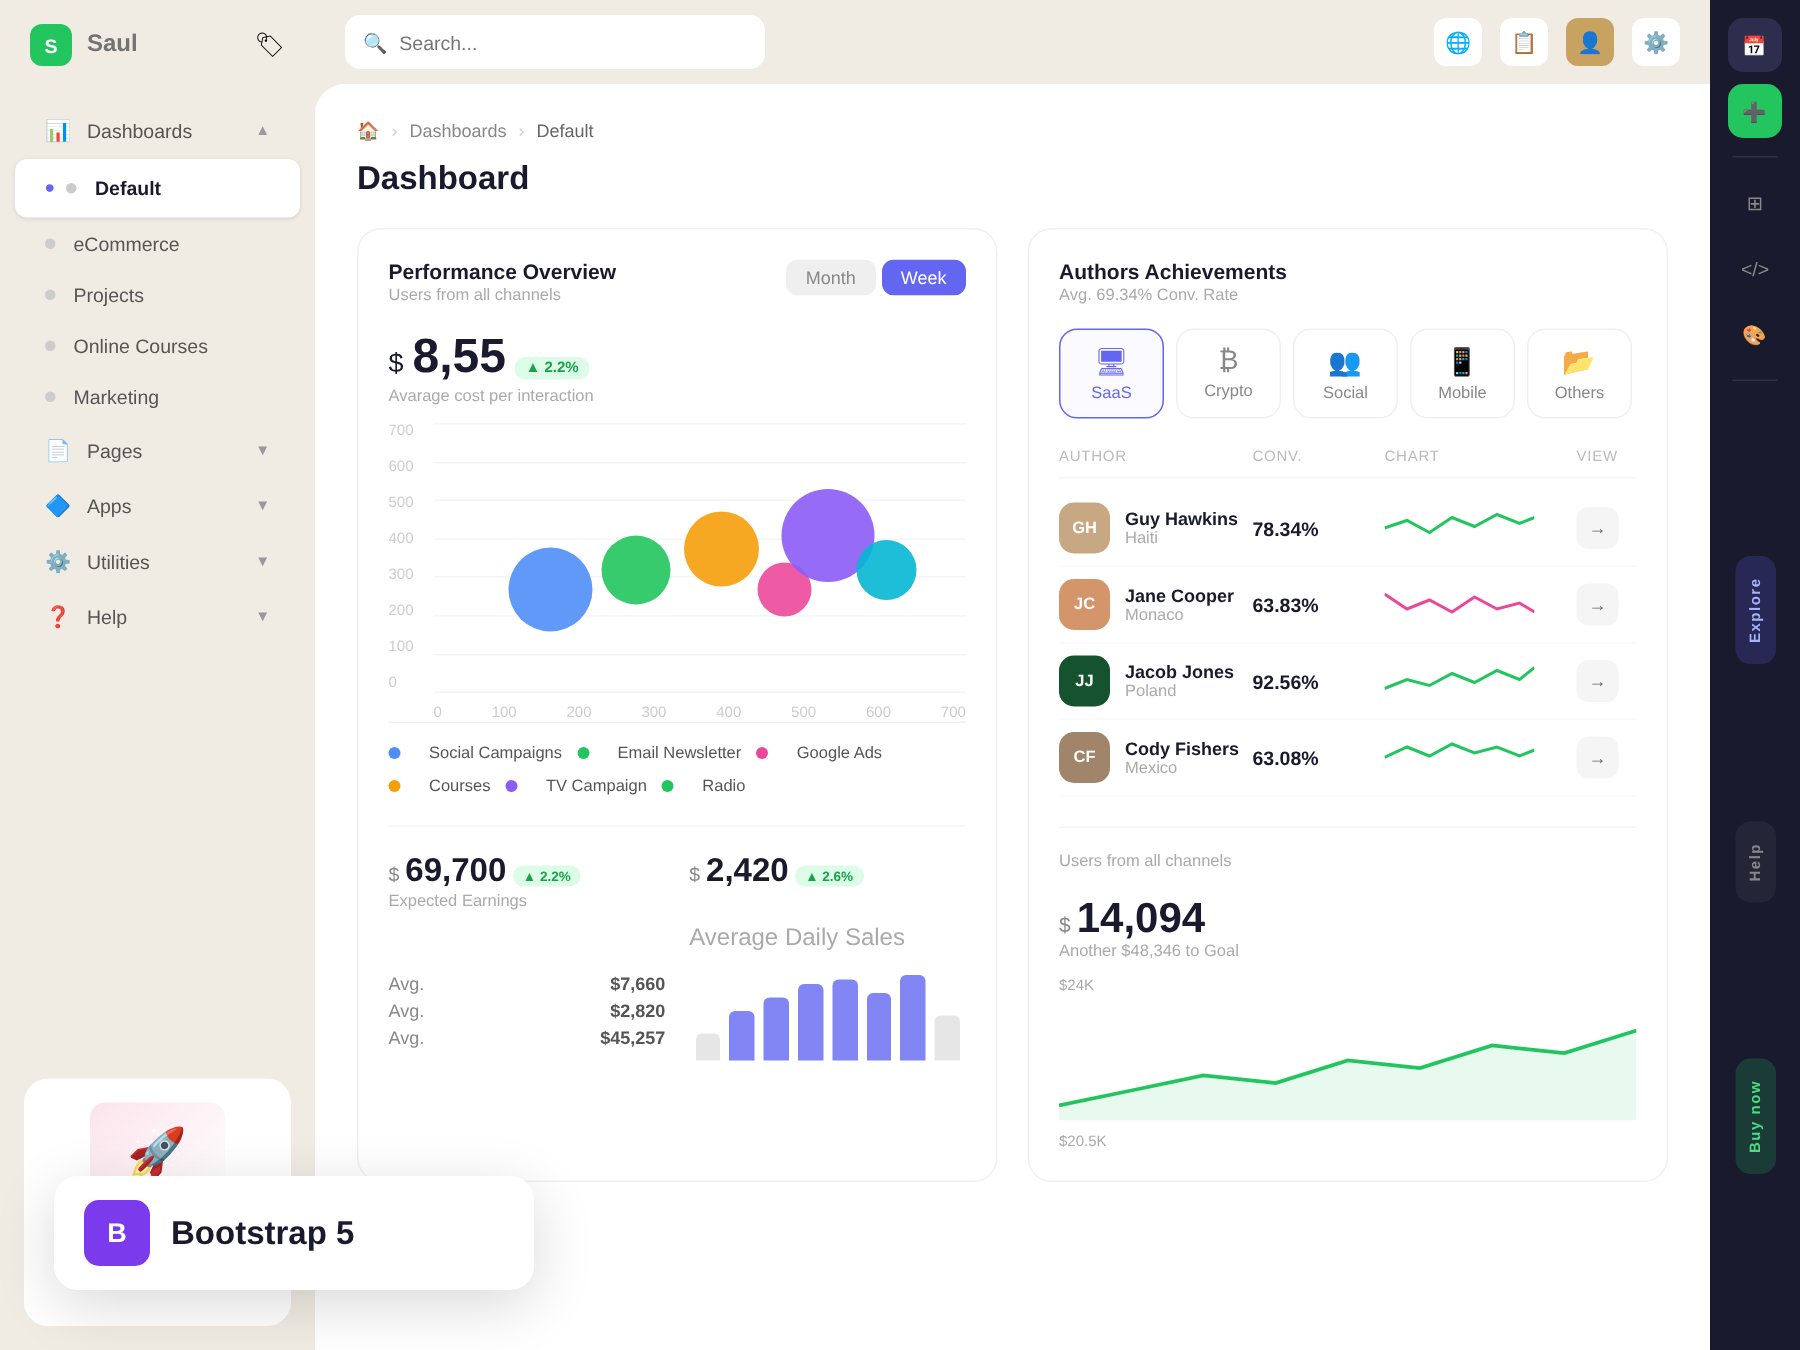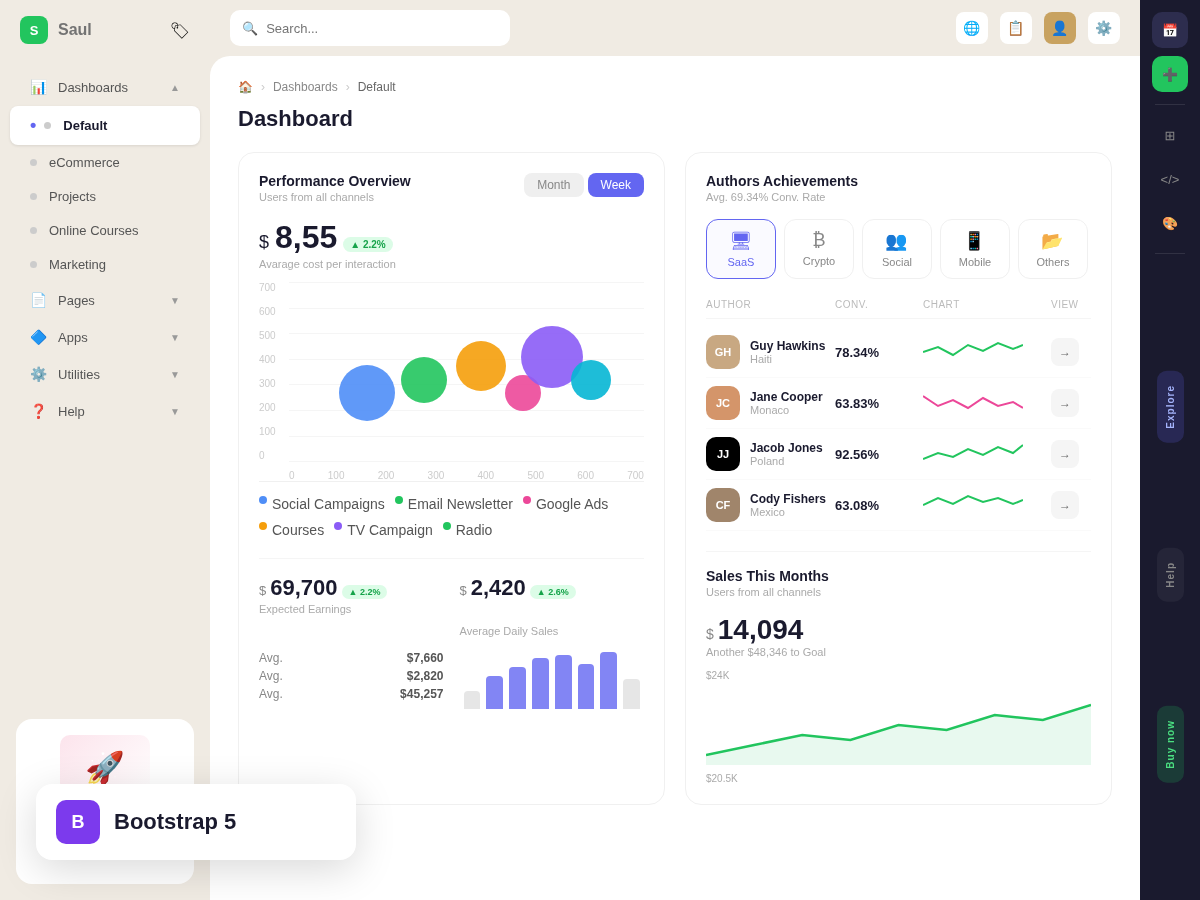--- a/index.html
+++ b/index.html
@@ -67,21 +67,21 @@
     .bubble-chart { position: relative; height: 200px; border-bottom: 1px solid #f0f0f0; }
     .y-axis { position: absolute; left: 0; top: 0; bottom: 20px; display: flex; flex-direction: column; justify-content: space-between; }
     .y-label { font-size: 10px; color: #ccc; }
     .chart-area { position: absolute; left: 30px; right: 0; top: 0; bottom: 20px; }
     .grid-lines { position: absolute; inset: 0; }
     .grid-line { position: absolute; left: 0; right: 0; border-top: 1px solid #f5f5f5; }
     .bubble { position: absolute; border-radius: 50%; transform: translate(-50%, -50%); opacity: 0.9; }
     .x-axis { position: absolute; bottom: 0; left: 30px; right: 0; display: flex; justify-content: space-between; }
     .x-label { font-size: 10px; color: #ccc; }
     .legend { display: flex; flex-wrap: wrap; gap: 10px; margin-top: 14px; }
-    .legend-item { display: flex; align-items: flex-start; gap: 5px; font-size: 14px; color: #555; }
+    .legend-item { display: flex; align-items: center; gap: 19px; font-size: 11px; color: #555; }
     .legend-dot { width: 8px; height: 8px; border-radius: 50%; }
 
     
     .authors-tabs { display: flex; gap: 8px; margin-bottom: 16px; flex-wrap: wrap; }
     .author-tab { display: flex; flex-direction: column; align-items: center; gap: 4px; padding: 10px 16px; border-radius: 12px; cursor: pointer; font-size: 11px; color: #888; border: 1px solid #f0f0f0; min-width: 70px; }
     .author-tab.active { border-color: #6366f1; color: #6366f1; background: #fafaff; }
     .author-tab-icon { font-size: 18px; }
     .authors-header { display: grid; grid-template-columns: 1fr 80px 120px 40px; gap: 8px; padding: 4px 0 8px; border-bottom: 1px solid #f5f5f5; margin-bottom: 8px; }
     .authors-header span { font-size: 10px; color: #bbb; text-transform: uppercase; letter-spacing: 0.5px; }
     .author-row { display: grid; grid-template-columns: 1fr 80px 120px 40px; gap: 8px; align-items: center; padding: 8px 0; border-bottom: 1px solid #fafafa; }
@@ -307,21 +307,21 @@
                   <span class="badge-up" style="font-size:9px;">▲ 2.2%</span>
                 </div>
                 <div style="font-size:11px;color:#aaa;">Expected Earnings</div>
               </div>
               <div>
                 <div style="display:flex;align-items:baseline;gap:4px;margin-bottom:2px;">
                   <span style="font-size:13px;color:#888;">$</span>
                   <span style="font-size:22px;font-weight:700;color:#1a1a2e;">2,420</span>
                   <span class="badge-up" style="font-size:9px;">▲ 2.6%</span>
                 </div>
-                <div style="font-size:11px;color:#aaa;margin-top:24px;">Average Daily Sales</div>
+                <div style="font-size:16px;color:#aaa;margin-top:24px;">Average Daily Sales</div>
               </div>
             </div>
 
             <div style="display:grid;grid-template-columns:1fr 1fr;gap:16px;margin-top:12px;">
               <div>
                 <div style="display:flex;justify-content:space-between;font-size:12px;padding:2px 0;color:#888;">
                   <span>Avg.</span>
                     <span style="font-weight:600;color:#555;">$7,660</span>
                 </div>
                 <div style="display:flex;justify-content:space-between;font-size:12px;padding:2px 0;color:#888;">
@@ -406,21 +406,21 @@
             </div>
             <span class="author-conv">63.83%</span>
             <svg class="sparkline" width="100" height="30">
               <polyline points="0,8 15,18 30,12 45,20 60,10 75,18 90,14 100,20" fill="none" stroke="#ec4899" stroke-width="2"></polyline>
             </svg>
             <div class="view-btn">→</div>
           </div>
 
           <div class="author-row">
             <div class="author-info">
-              <div class="author-avatar" style="background:#000000;border-radius:10px;width:34px;height:34px;display:flex;align-items:center;justify-content:center;font-size:11px;font-weight:700;color:white;">JJ</div>
+              <div class="author-avatar" style="background:#14532d;border-radius:10px;width:34px;height:34px;display:flex;align-items:center;justify-content:center;font-size:11px;font-weight:700;color:white;">JJ</div>
               <div>
                 <div class="author-name">Jacob Jones</div>
                 <div class="author-location">Poland</div>
               </div>
             </div>
             <span class="author-conv">92.56%</span>
             <svg class="sparkline" width="100" height="30">
               <polyline points="0,20 15,14 30,18 45,10 60,16 75,8 90,14 100,6" fill="none" stroke="#22c55e" stroke-width="2"></polyline>
             </svg>
             <div class="view-btn">→</div>
@@ -435,21 +435,20 @@
               </div>
             </div>
             <span class="author-conv">63.08%</span>
             <svg class="sparkline" width="100" height="30">
               <polyline points="0,15 15,8 30,14 45,6 60,12 75,8 90,14 100,10" fill="none" stroke="#22c55e" stroke-width="2"></polyline>
             </svg>
             <div class="view-btn">→</div>
           </div>
 
           <div style="margin-top:20px;padding-top:16px;border-top:1px solid #f5f5f5;">
-            <div class="card-title">Sales This Months</div>
             <div class="card-subtitle">Users from all channels</div>
             <div style="display:flex;align-items:baseline;gap:4px;">
               <span style="font-size:14px;color:#888;">$</span>
               <span style="font-size:28px;font-weight:700;color:#1a1a2e;">14,094</span>
             </div>
             <div style="font-size:11px;color:#aaa;margin-bottom:12px;">Another $48,346 to Goal</div>
             <div style="display:flex;align-items:flex-end;justify-content:space-between;margin-bottom:4px;">
               <span style="font-size:10px;color:#aaa;">$24K</span>
             </div>
             <svg width="100%" height="80" viewBox="0 0 400 80" preserveAspectRatio="none">

